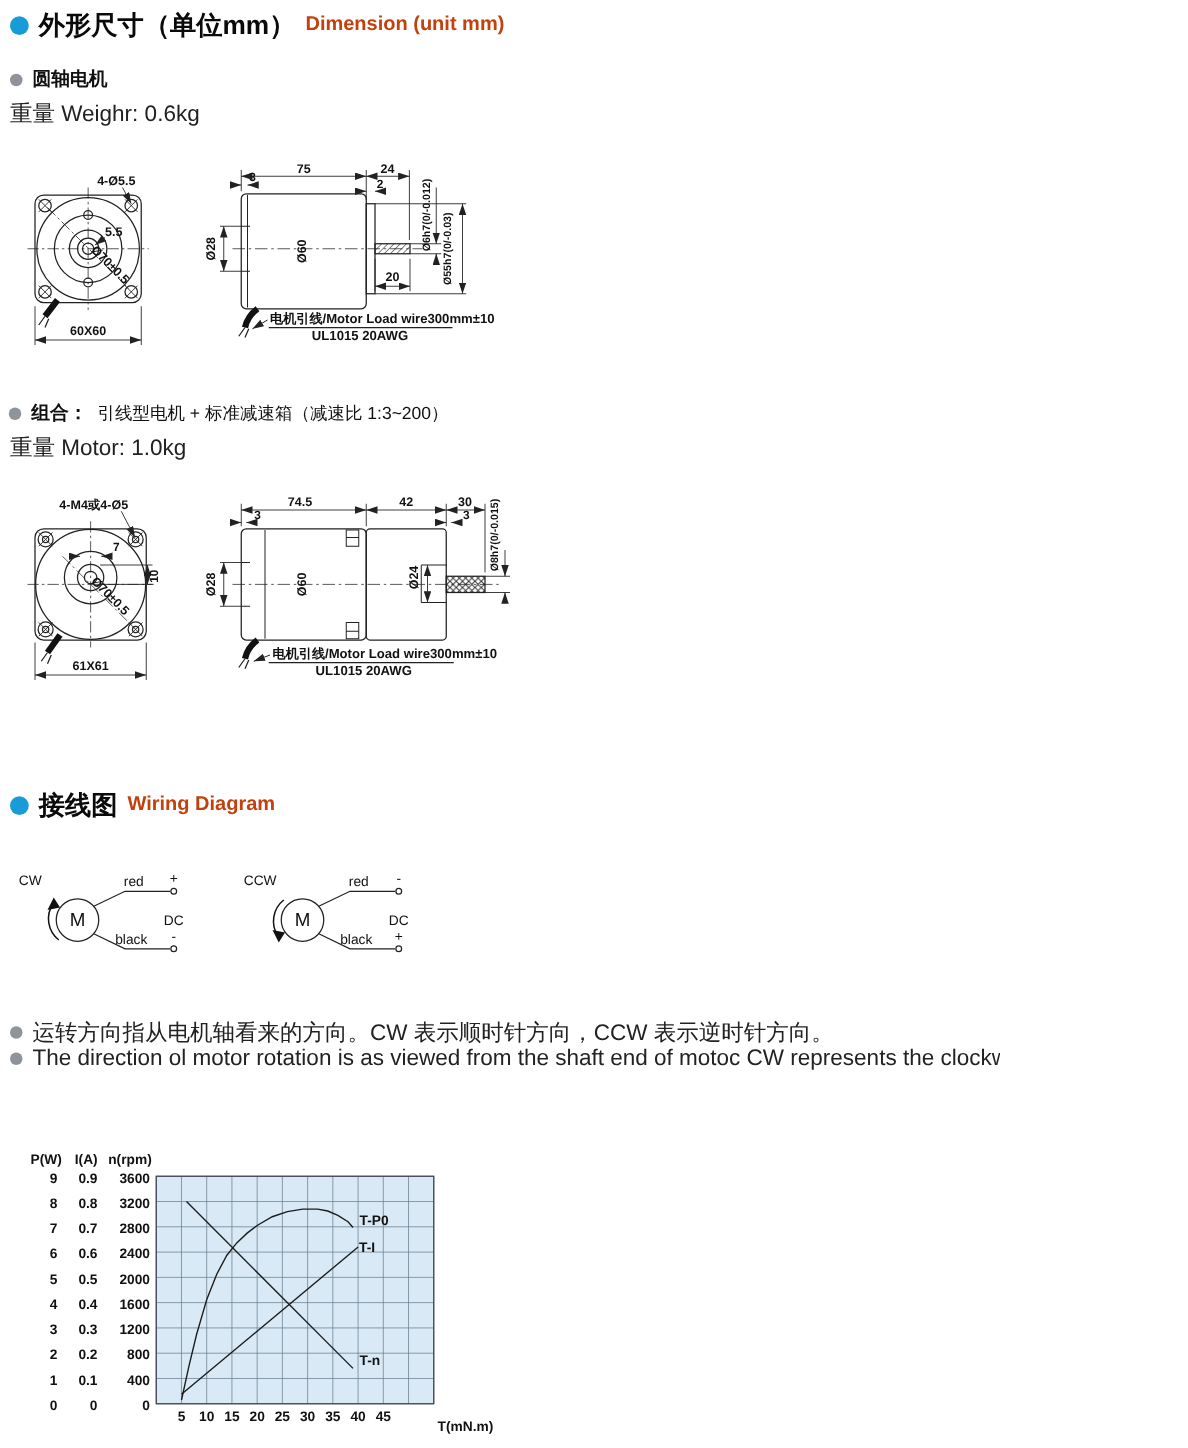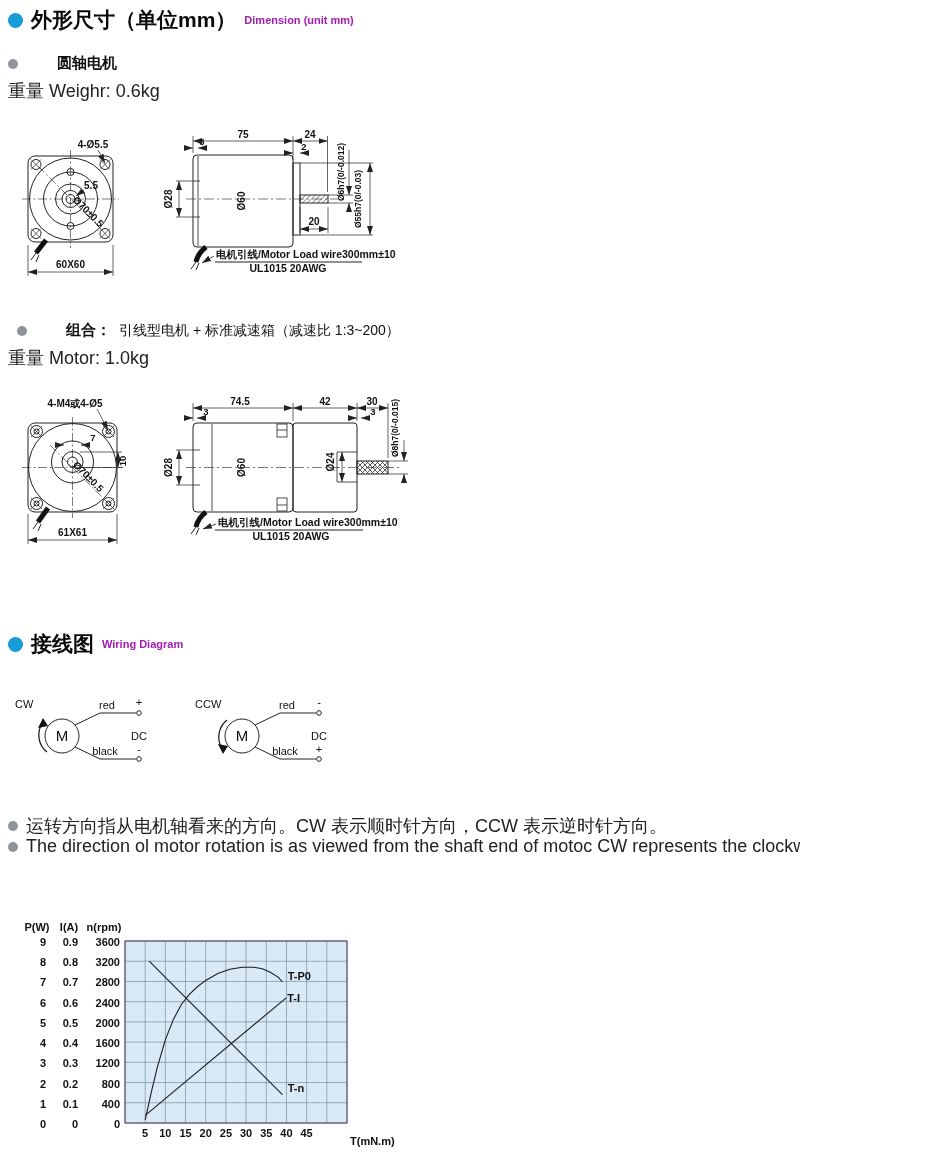--- a/index.html
+++ b/index.html
@@ -2,22 +2,22 @@
 <html><head>
 <meta charset="utf-8">
 <style>
   html,body{margin:0;padding:0;background:#fff;}
   .page{position:relative;width:800px;height:1158px;background:#fff;overflow:hidden;
         font-family:"Liberation Sans",sans-serif;color:#111;}
   .row{position:absolute;display:flex;align-items:center;gap:8px;white-space:nowrap;}
   .dot-blue{width:15px;height:15px;border-radius:50%;background:#189cd8;flex:0 0 auto;}
   .dot-gray{width:10px;height:10px;border-radius:50%;background:#8e9499;flex:0 0 auto;}
   .h1-cn{font-size:21px;font-weight:bold;color:#0a0a0a;}
-  .h1-en{font-size:11px;font-weight:bold;color:#a21caf;}
-  .sub-cn{font-size:15px;font-weight:bold;margin-left:31px;}
+  .h1-en{font-size:16px;font-weight:bold;color:#c2410c;}
+  .sub-cn{font-size:15px;font-weight:bold;}
   .sub-rest{font-size:14px;font-weight:normal;}
   .small-txt{font-size:18px;color:#222;}
   svg{position:absolute;overflow:visible;}
   svg text{font-family:"Liberation Sans",sans-serif;fill:#111;}
   .dim{font-size:10px;font-weight:bold;}
   .dim-sm{font-size:9.5px;font-weight:bold;}
   .tol{font-size:8.5px;font-weight:bold;}
   .wirelbl{font-size:10.5px;font-weight:bold;}
   .wtxt{font-size:11px;}
 </style>
@@ -139,21 +139,21 @@
     <text class="dim-sm" x="304" y="150" text-anchor="middle">2</text>
     <text class="dim" x="172" y="199" text-anchor="middle" transform="rotate(-90,172,199)">Ø28</text>
     <text class="dim" x="245" y="201" text-anchor="middle" transform="rotate(-90,245,201)">Ø60</text>
     <text class="dim" x="314" y="225" text-anchor="middle">20</text>
     <text class="tol" x="344" y="172" text-anchor="middle" transform="rotate(-90,344,172)">Ø6h7(0/-0.012)</text>
     <text class="tol" x="361" y="199" text-anchor="middle" transform="rotate(-90,361,199)">Ø55h7(0/-0.03)</text>
     <text class="wirelbl" x="216" y="258">电机引线/Motor Load wire300mm±10</text>
     <text class="wirelbl" x="288" y="272" text-anchor="middle">UL1015 20AWG</text>
   </svg>
 
-  <div class="row" style="left:17px;top:321px">
+  <div class="row" style="left:7px;top:321px">
     <span class="dot-gray"></span>
     <span class="sub-cn">组合：</span>
     <span class="sub-rest">引线型电机 + 标准减速箱（减速比 1:3~200）</span>
   </div>
   <div class="row small-txt" style="left:8px;top:346px">重量 Motor: 1.0kg</div>
 
   <svg style="left:0;top:392px;width:440px;height:155px" viewBox="0 392 440 155">
     <g stroke="#222" stroke-width="1" fill="none">
 
       <rect x="28" y="423" width="89" height="89" rx="7"></rect>

